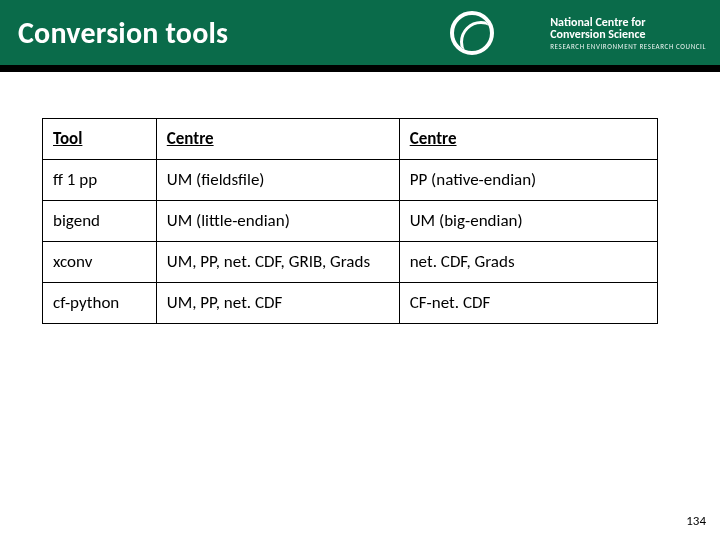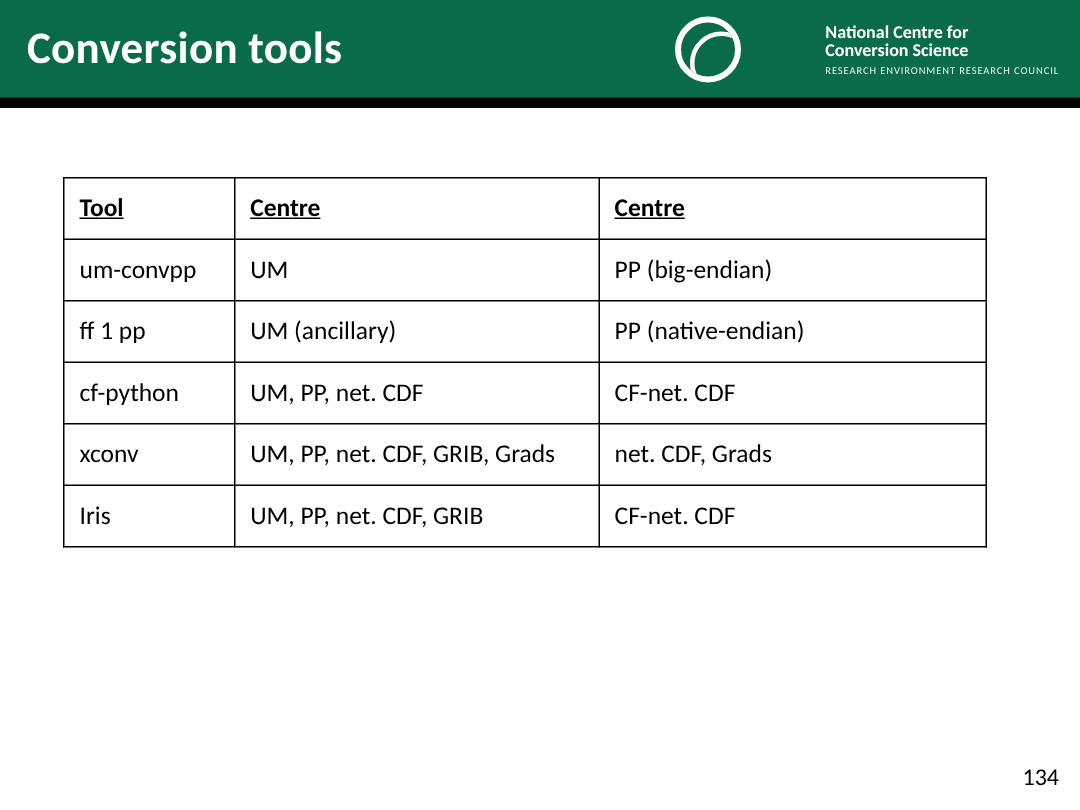--- a/index.html
+++ b/index.html
@@ -15,21 +15,21 @@
   .logo-text { color: #fff; line-height: 1.05; margin-left: 48px; }
   .logo-text .l1 { font-size: 12px; font-weight: 600; }
   .logo-text .l2 { font-size: 7px; letter-spacing: 0.6px; margin-top: 2px; opacity: 0.92; }
   .content { padding: 46px 62px 0 42px; }
   table { border-collapse: collapse; width: 100%; table-layout: fixed; }
   col.c1 { width: 18.5%; }
   col.c2 { width: 39.5%; }
   col.c3 { width: 42%; }
   th, td { border: 1px solid #000; padding: 9px 10px 10px 10px; text-align: left; font-size: 17px; vertical-align: middle; }
   th { font-weight: 700; text-decoration: underline; }
-  .pagenum { position: absolute; right: 14px; bottom: 12px; font-size: 16px; color: #000; }
+  .pagenum { position: absolute; right: 14px; bottom: 12px; font-size: 13px; color: #000; }
 </style>
 </head>
 <body>
 
 <div class="slide">
 
   <div class="banner">
     <div class="title">Conversion tools</div>
     <div class="logo-block">
       <div class="logo-swirl"></div>
@@ -52,42 +52,37 @@
         </colgroup>
       <thead>
         <tr>
           <th>Tool</th>
           <th>Centre</th>
           <th>Centre</th>
         </tr>
       </thead>
       <tbody>
         <tr>
-          <td>um-convpp</td>
-          <td>UM</td>
-          <td>PP (big-endian)</td>
-        </tr>
-        <tr>
           <td>ff 1 pp</td>
-          <td>UM (ancillary)</td>
+          <td>UM (fieldsfile)</td>
           <td>PP (native-endian)</td>
         </tr>
         <tr>
-          <td>cf-python</td>
-          <td>UM, PP, net. CDF</td>
-          <td>CF-net. CDF</td>
+          <td>bigend</td>
+          <td>UM (little-endian)</td>
+          <td>UM (big-endian)</td>
         </tr>
         <tr>
           <td>xconv</td>
           <td>UM, PP, net. CDF, GRIB, Grads</td>
           <td>net. CDF, Grads</td>
         </tr>
         <tr>
-          <td>Iris</td>
-          <td>UM, PP, net. CDF, GRIB</td>
+          <td>cf-python</td>
+          <td>UM, PP, net. CDF</td>
           <td>CF-net. CDF</td>
         </tr>
       </tbody>
     </table>
   </div>
 
   <div class="pagenum">134</div>
 </div>
 
 </body></html>

